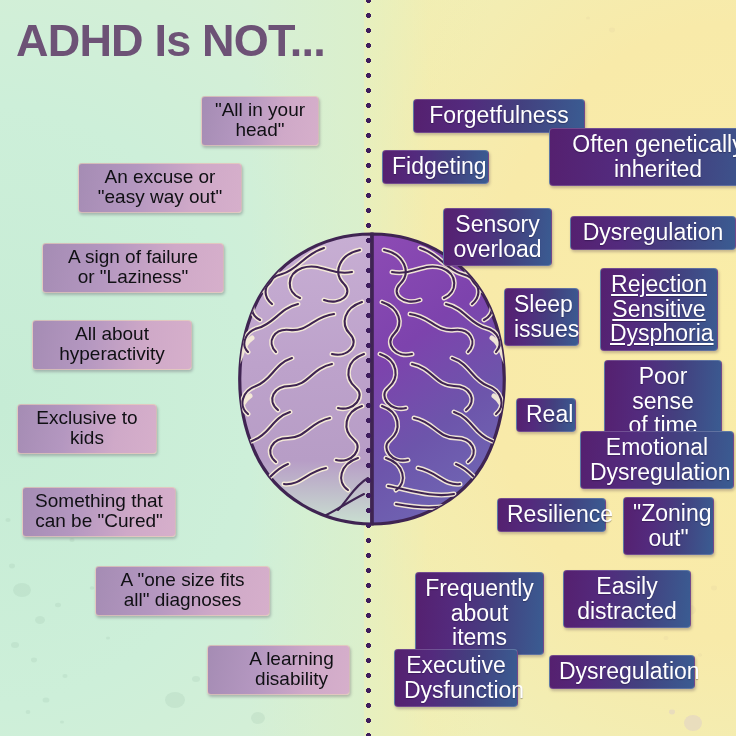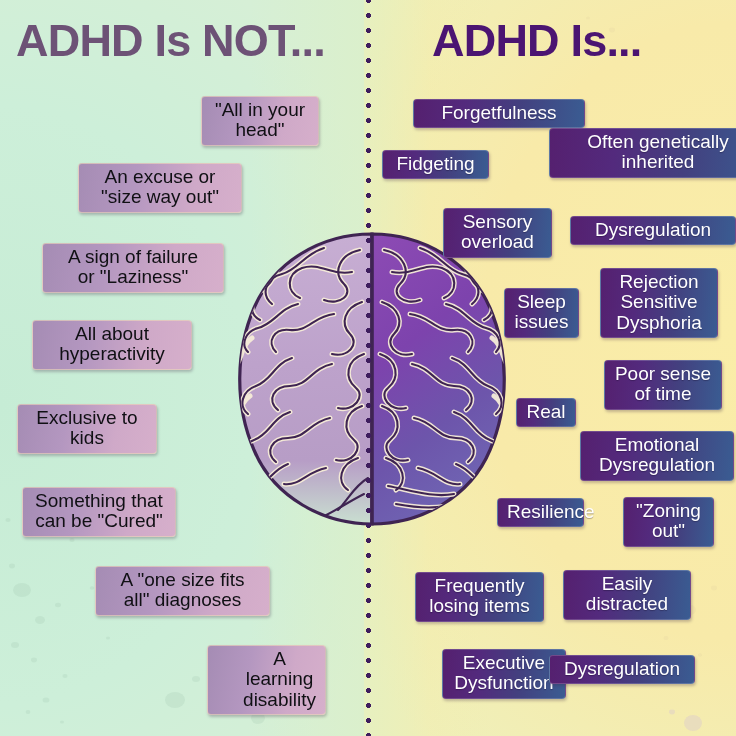--- a/index.html
+++ b/index.html
@@ -101,21 +101,21 @@
   }
   .chip.myth {
     color: #101014;
     font-size: 19px;
     font-weight: 400;
     background: linear-gradient(100deg, #a58cb4 0%, #b497c0 35%, #cfa9c8 70%, #d6afcb 100%);
     border: 1px solid rgba(234,214,186,.65);
   }
   .chip.fact {
     color: #ffffff;
-    font-size: 19px;
+    font-size: 23px;
     font-weight: 400;
     background: linear-gradient(95deg, #55206f 0%, #532a7d 30%, #43407f 62%, #3a5c92 100%);
     border: 1px solid rgba(255,255,255,.18);
     text-shadow: 0 1px 1px rgba(20,10,40,.35);
   }
 
   
   #brain {
     position: absolute;
     left: 228px;
@@ -281,63 +281,62 @@
       <path d="M160 258 C 182 262, 204 270, 226 266"></path>
       <path d="M168 276 C 190 280, 212 282, 232 274"></path>
     </g>
 
     <path d="M144 6 L 144 296" fill="none" stroke="#3f2452" stroke-width="3"></path>
   </svg>
 
   <div class="divider"></div>
 
   <div class="title" id="title-left">ADHD Is NOT...</div>
-  <div class="title" id="title-right">ADHD Is...</div>
 
   <div id="myth-chips">
       <div class="chip myth" style="left: 201px; top: 96px; width: 118px;">"All in your
 head"</div>
       <div class="chip myth" style="left: 78px; top: 163px; width: 164px;">An excuse or
-"size way out"</div>
+"easy way out"</div>
       <div class="chip myth" style="left: 42px; top: 243px; width: 182px;">A sign of failure
 or "Laziness"</div>
       <div class="chip myth" style="left: 32px; top: 320px; width: 160px;">All about
 hyperactivity</div>
       <div class="chip myth" style="left: 17px; top: 404px; width: 140px;">Exclusive to
 kids</div>
       <div class="chip myth" style="left: 22px; top: 487px; width: 154px;">Something that
 can be "Cured"</div>
       <div class="chip myth" style="left: 95px; top: 566px; width: 175px;">A "one size fits
 all" diagnoses</div>
-      <div class="chip myth" style="left: 207px; top: 645px; width: 119px; padding-left: 35px;">A learning
+      <div class="chip myth" style="left: 207px; top: 645px; width: 143px; padding-left: 35px;">A learning
 disability</div>
     </div>
   <div id="fact-chips">
       <div class="chip fact" style="left: 413px; top: 99px; width: 172px;">Forgetfulness</div>
       <div class="chip fact" style="left: 382px; top: 150px; width: 107px;">Fidgeting</div>
       <div class="chip fact" style="left: 549px; top: 128px; width: 218px;">Often genetically
 inherited</div>
       <div class="chip fact" style="left: 443px; top: 208px; width: 109px;">Sensory
 overload</div>
       <div class="chip fact" style="left: 570px; top: 216px; width: 166px;">Dysregulation</div>
-      <div class="chip fact" style="left: 600px; top: 268px; width: 118px;">Rejection
+      <div class="chip fact" style="left: 600px; top: 268px; width: 118px; text-decoration: underline;">Rejection
 Sensitive
 Dysphoria</div>
       <div class="chip fact" style="left: 504px; top: 288px; width: 75px;">Sleep
 issues</div>
       <div class="chip fact" style="left: 604px; top: 360px; width: 118px;">Poor sense
 of time</div>
       <div class="chip fact" style="left: 516px; top: 398px; width: 60px;">Real</div>
       <div class="chip fact" style="left: 580px; top: 431px; width: 154px;">Emotional
 Dysregulation</div>
-      <div class="chip fact" style="left: 497px; top: 498px; width: 87px; text-align: center;">Resilience</div>
+      <div class="chip fact" style="left: 497px; top: 498px; width: 109px; text-align: center;">Resilience</div>
       <div class="chip fact" style="left: 623px; top: 497px; width: 91px;">"Zoning
 out"</div>
       <div class="chip fact" style="left: 415px; top: 572px; width: 129px;">Frequently
-losing items</div>
+about items</div>
       <div class="chip fact" style="left: 563px; top: 570px; width: 128px;">Easily
 distracted</div>
-      <div class="chip fact" style="left: 394px; top: 649px; width: 124px; margin-left: 48px;">Executive
+      <div class="chip fact" style="left: 394px; top: 649px; width: 124px;">Executive
 Dysfunction</div>
       <div class="chip fact" style="left: 549px; top: 655px; width: 146px;">Dysregulation</div>
     </div>
 
 </div>
 
 </body></html>

